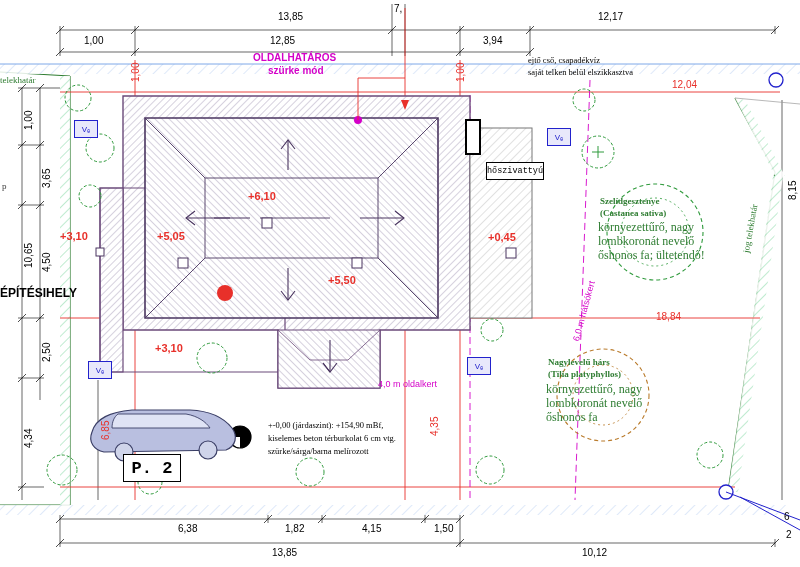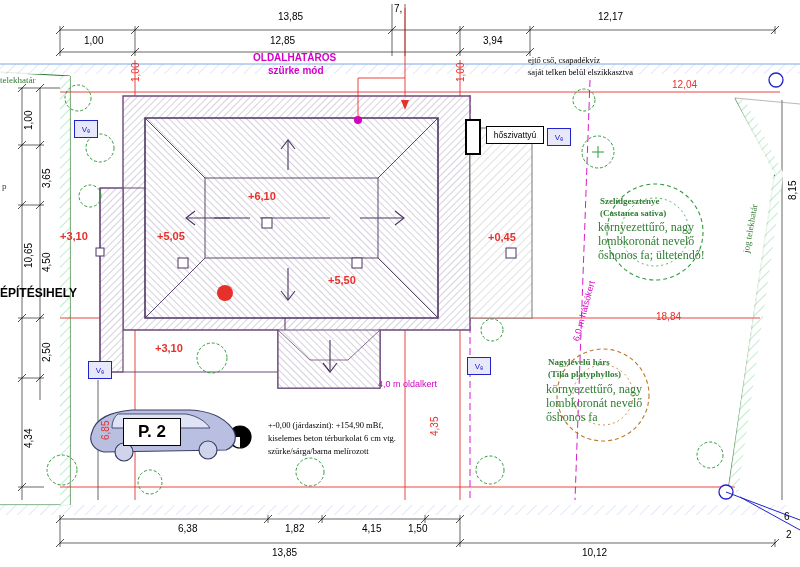--- a/index.html
+++ b/index.html
@@ -18,22 +18,22 @@
   .grey{color:#444;}
   .b{font-weight:bold;}
   .note{font-size:8.5px;color:#000;font-family:"Liberation Serif",serif;}
   .vbox{
     position:absolute;border:1px solid #2222cc;background:#e8e8fb;
     color:#2222cc;font-size:8px;font-family:"Liberation Sans",sans-serif;
     display:flex;align-items:center;justify-content:center;
   }
   .plate{
     position:absolute;background:#fff;border:1px solid #000;
-    font-family:Liberation Sans, sans-serif;font-weight:bold;
-    display:flex;align-items:center;justify-content:center;
+    font-family:Liberation Mono, monospace;font-weight:bold;
+    display:flex;align-items:center;justify-content:center;margin-top:36px;
   }
   .elev{position:absolute;color:#e8302a;font-weight:bold;font-size:11px;font-family:"Liberation Sans",sans-serif;}
   .treelbl{position:absolute;text-align:left;line-height:1.15;}
 </style>
 </head>
 <body>
 
 <svg id="plan" viewBox="0 0 800 567" xmlns="http://www.w3.org/2000/svg">
   <defs>
     <pattern id="roofhatch" width="5" height="5" patternUnits="userSpaceOnUse" patternTransform="rotate(45)">
@@ -311,21 +311,21 @@
 <div class="lbl dimv" style="left:42px;top:362px">2,50</div>
 <div class="lbl dimv" style="left:24px;top:448px">4,34</div>
 <div class="lbl dimv red" style="left:101px;top:440px">6,85</div>
 <div class="lbl dimv red" style="left:430px;top:436px">4,35</div>
 <div class="lbl dimv" style="left:788px;top:200px">8,15</div>
 <div class="lbl dim" style="left:786px;top:530px">2</div>
 
 <div class="lbl dim" style="left:178px;top:524px">6,38</div>
 <div class="lbl dim" style="left:285px;top:524px">1,82</div>
 <div class="lbl dim" style="left:362px;top:524px">4,15</div>
-<div class="lbl dim" style="left:408px;top:524px">1,50</div>
+<div class="lbl dim" style="left:434px;top:524px">1,50</div>
 <div class="lbl dim" style="left:272px;top:548px">13,85</div>
 <div class="lbl dim" style="left:582px;top:548px">10,12</div>
 <div class="lbl dim" style="left:784px;top:512px">6</div>
 
 <div class="lbl dim red" style="left:656px;top:312px">18,84</div>
 
 <div class="lbl magenta b" style="left:253px;top:53px;font-size:10px;font-family:'Liberation Sans',sans-serif">OLDALHATÁROS</div>
 <div class="lbl magenta b" style="left:268px;top:66px;font-size:10px;font-family:'Liberation Sans',sans-serif">szürke mód</div>
 
 <div class="lbl note" style="left:528px;top:56px">ejtő cső, csapadékvíz</div>

